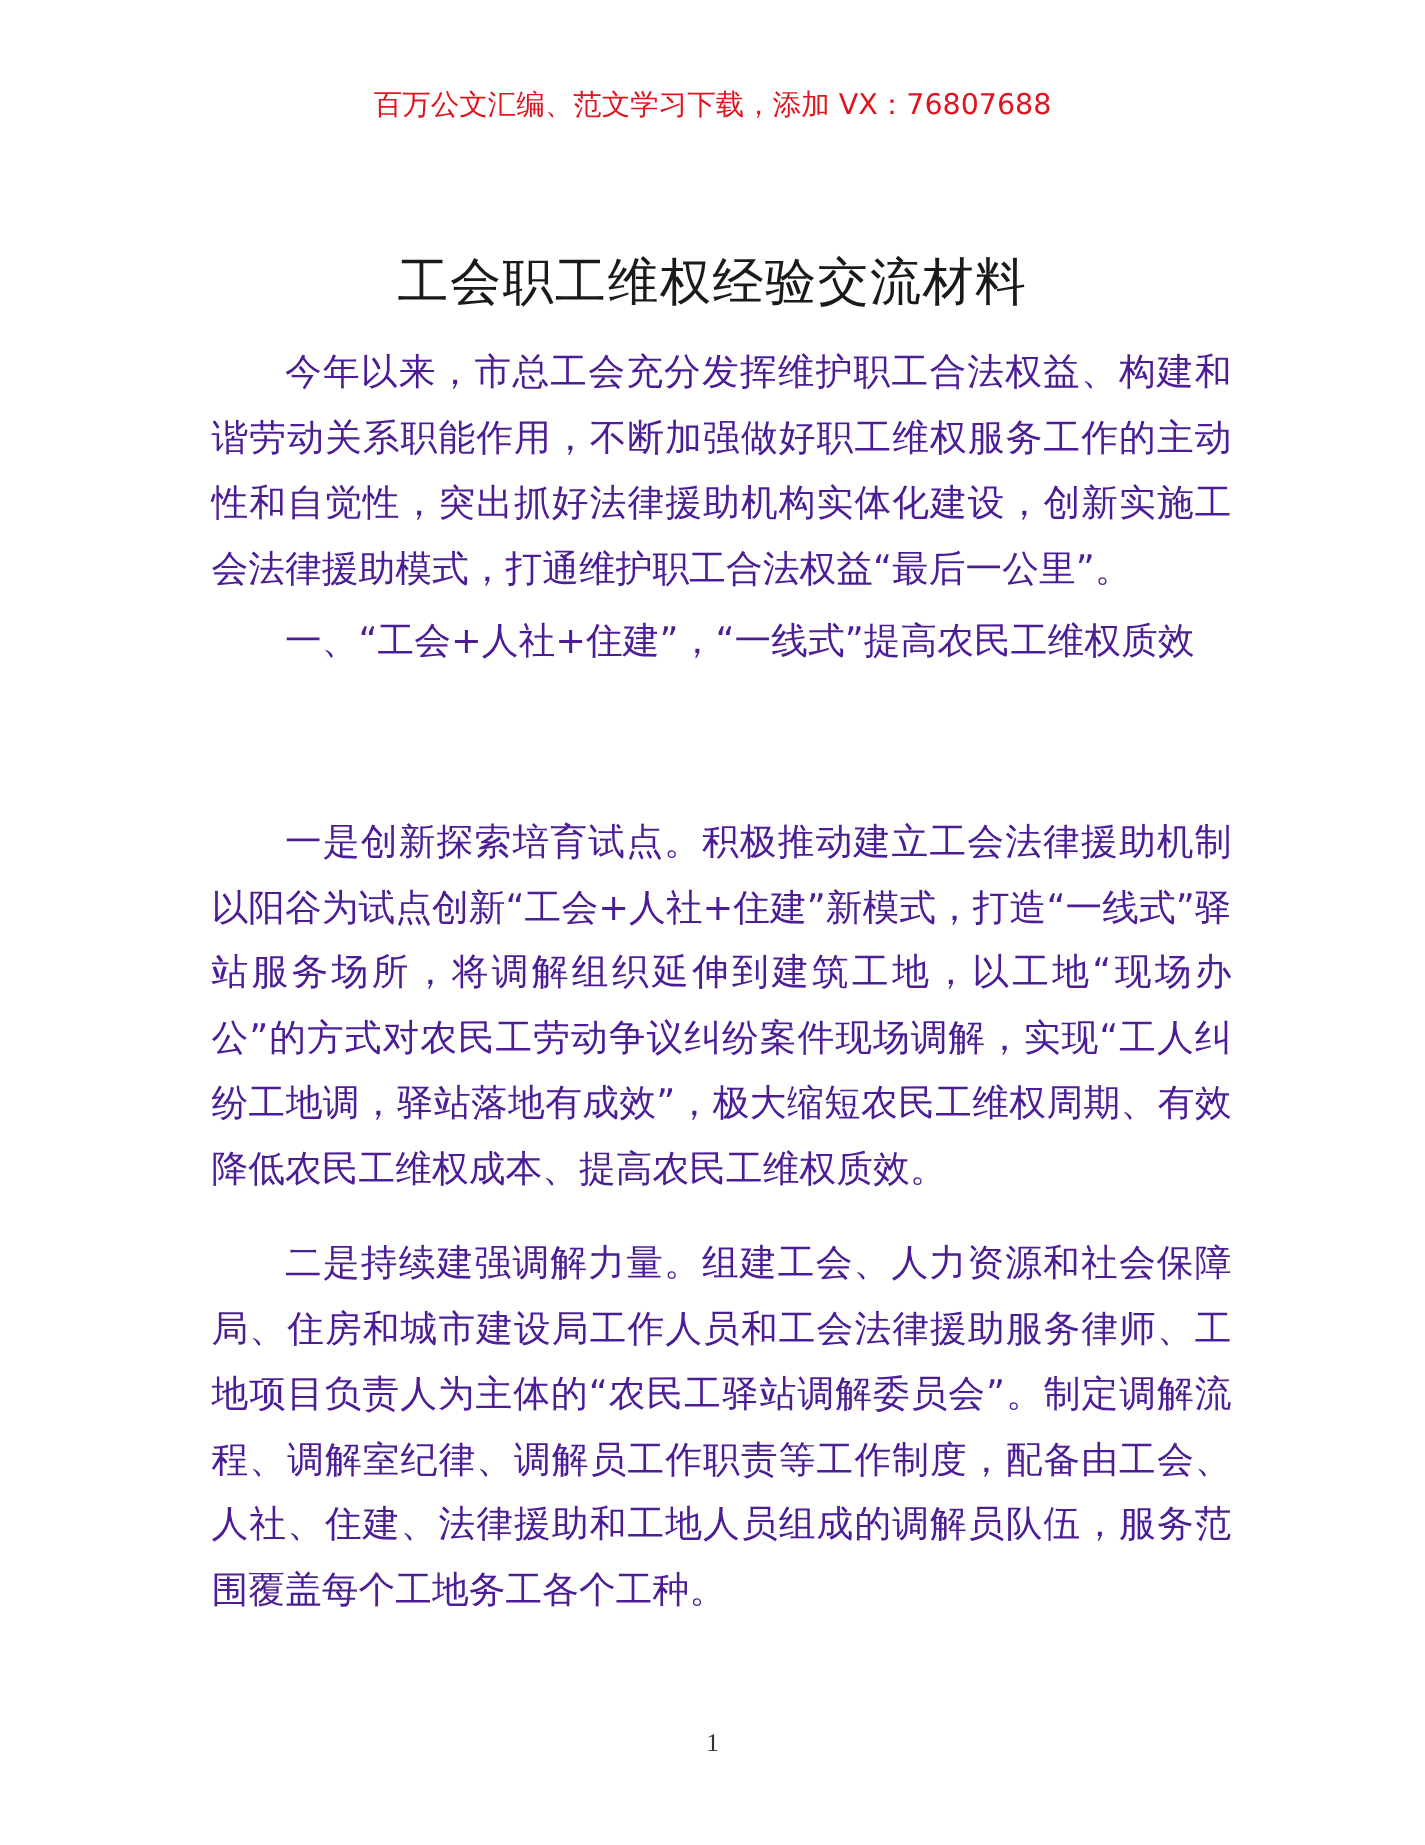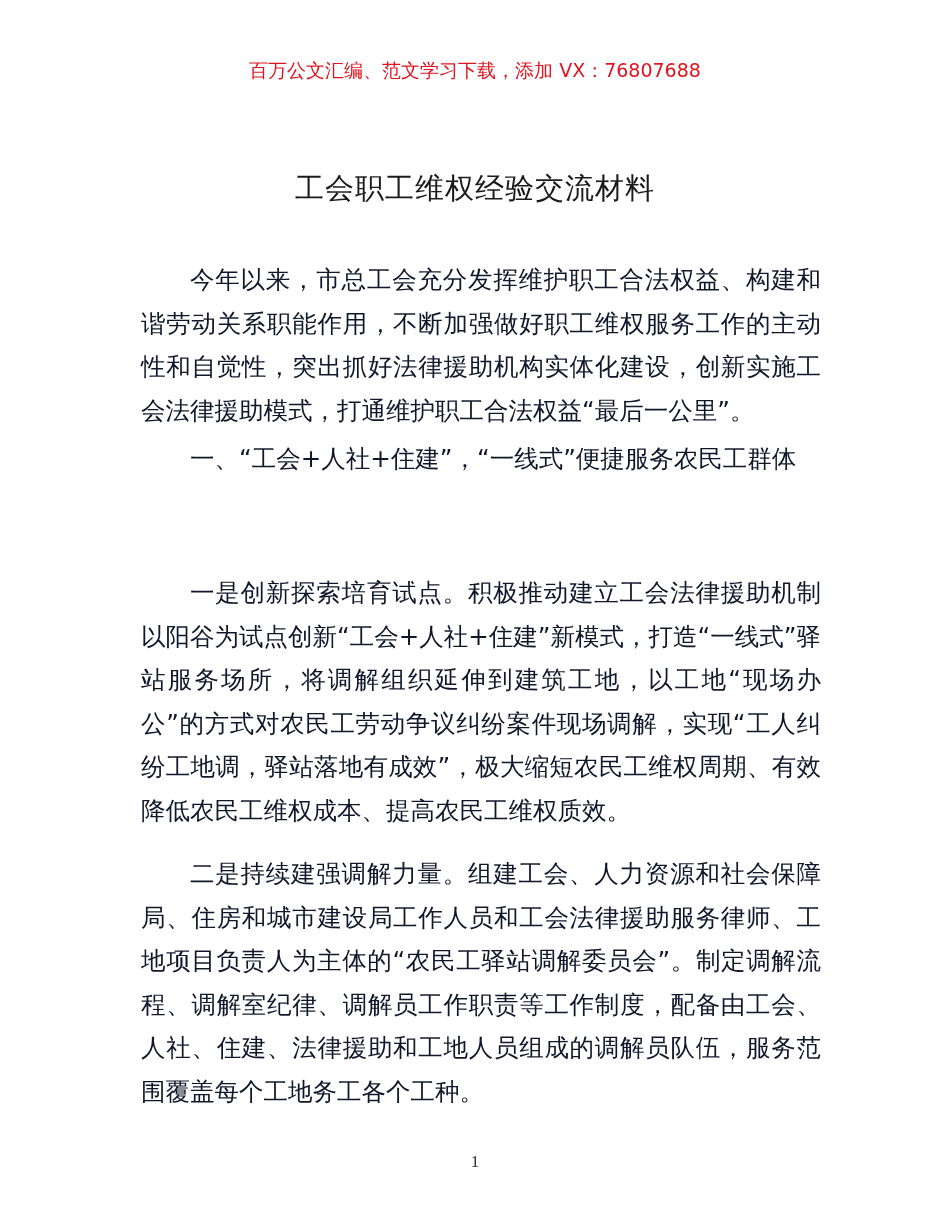--- a/index.html
+++ b/index.html
@@ -25,35 +25,34 @@
       line-height: 28px;
       color: #e0141e;
       letter-spacing: 0px;
     }
     .doc-title {
       position: absolute;
       top: 168px;
       left: 0;
       width: 950px;
       text-align: center;
-      font-size: 29px;
+      font-size: 34px;
       line-height: 40px;
       color: #1a1a1a;
       letter-spacing: 1px;
     }
     .body-text {
       position: absolute;
       left: 141px;
       width: 680px;
       font-size: 24.5px;
       line-height: 43.5px;
-      color: #0f172a;
+      color: #4c1d95;
       text-align: justify;
       text-align-last: left;
-      margin-top: 32px;
     }
     .para {
       margin: 0;
       text-indent: 49px;
     }
     .para-1 { top: 226px; }
     .heading-1 { top: 405px; }
     .para-2 { top: 539px; }
     .para-3 { top: 820px; }
     .page-number {
@@ -72,21 +71,21 @@
 
 <div class="header-banner">百万公文汇编、范文学习下载，添加 VX：76807688</div>
 
 <h1 class="doc-title" style="margin:0;font-weight:normal;">工会职工维权经验交流材料</h1>
 
 <div class="body-text para-1">
   <p class="para">今年以来，市总工会充分发挥维护职工合法权益、构建和谐劳动关系职能作用，不断加强做好职工维权服务工作的主动性和自觉性，突出抓好法律援助机构实体化建设，创新实施工会法律援助模式，打通维护职工合法权益“最后一公里”。</p>
 </div>
 
 <div class="body-text heading-1">
-  <p class="para">一、“工会+人社+住建”，“一线式”便捷服务农民工群体</p>
+  <p class="para">一、“工会+人社+住建”，“一线式”提高农民工维权质效</p>
 </div>
 
 <div class="body-text para-2">
   <p class="para">一是创新探索培育试点。积极推动建立工会法律援助机制以阳谷为试点创新“工会+人社+住建”新模式，打造“一线式”驿站服务场所，将调解组织延伸到建筑工地，以工地“现场办公”的方式对农民工劳动争议纠纷案件现场调解，实现“工人纠纷工地调，驿站落地有成效”，极大缩短农民工维权周期、有效降低农民工维权成本、提高农民工维权质效。</p>
 </div>
 
 <div class="body-text para-3">
   <p class="para">二是持续建强调解力量。组建工会、人力资源和社会保障局、住房和城市建设局工作人员和工会法律援助服务律师、工地项目负责人为主体的“农民工驿站调解委员会”。制定调解流程、调解室纪律、调解员工作职责等工作制度，配备由工会、人社、住建、法律援助和工地人员组成的调解员队伍，服务范围覆盖每个工地务工各个工种。</p>
 </div>
 

